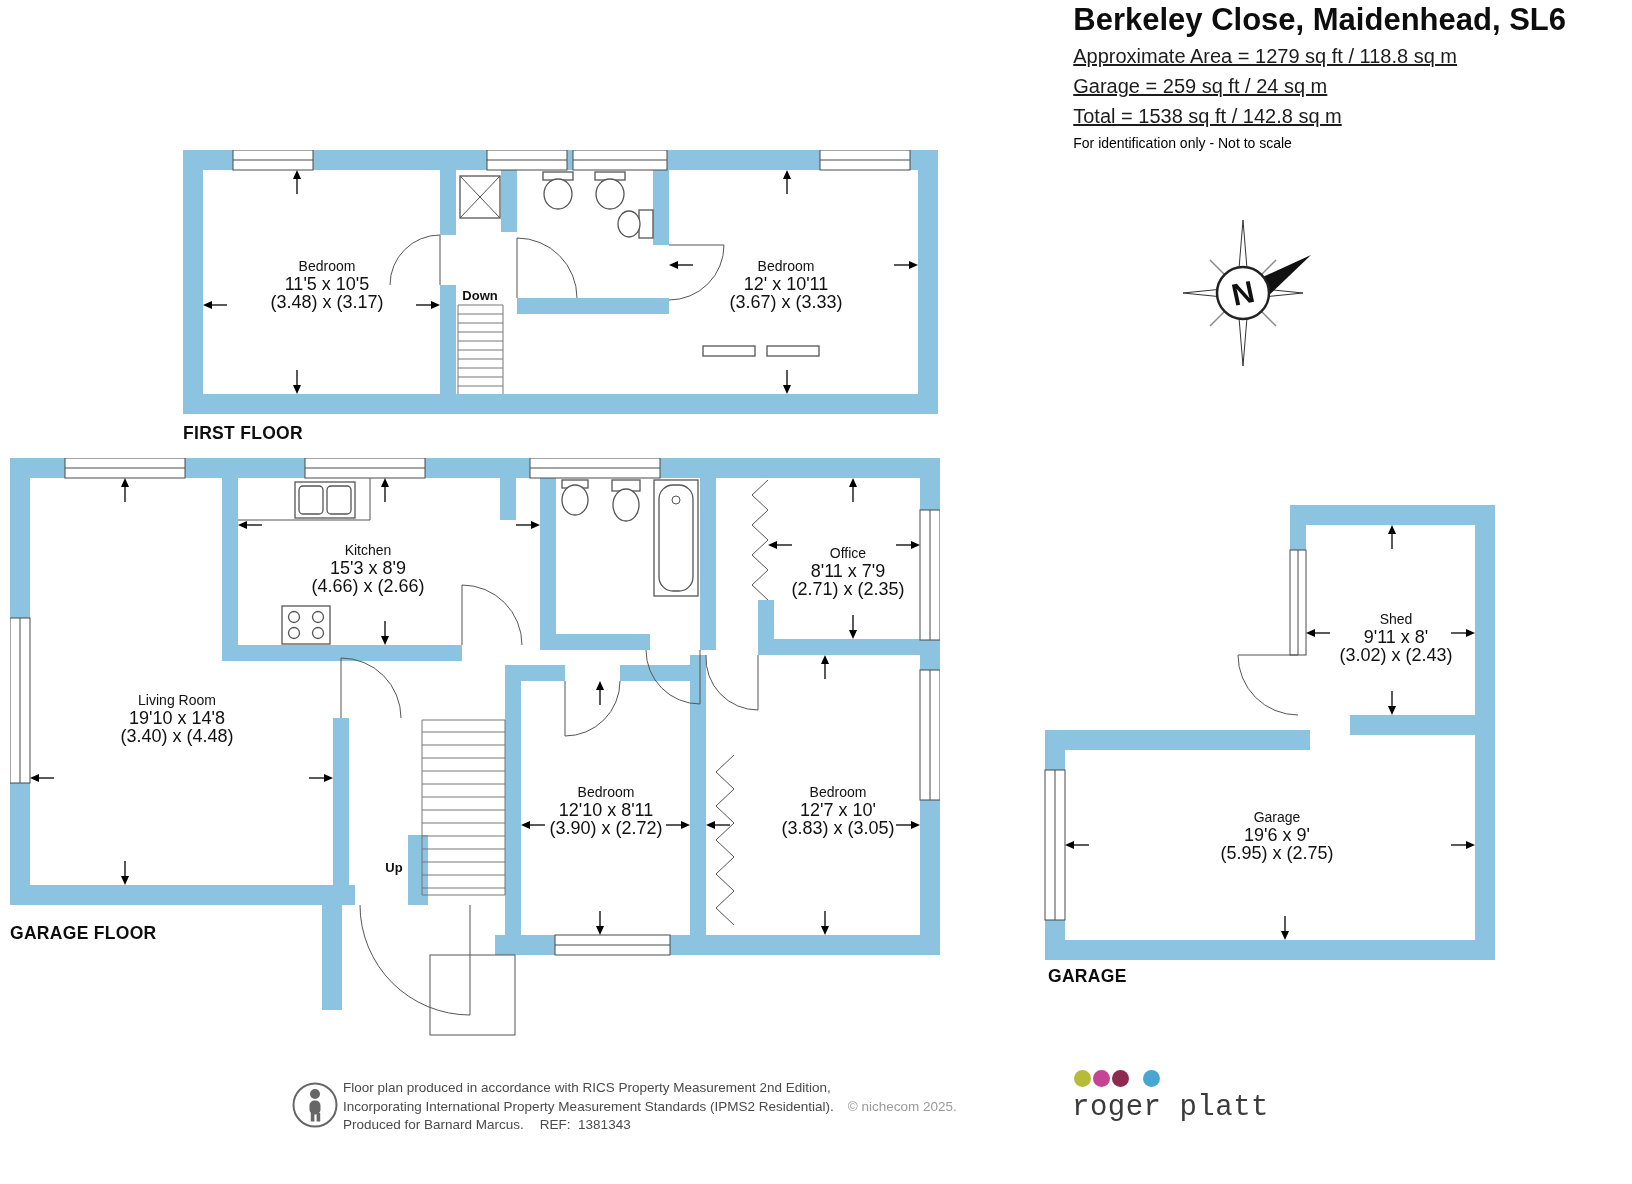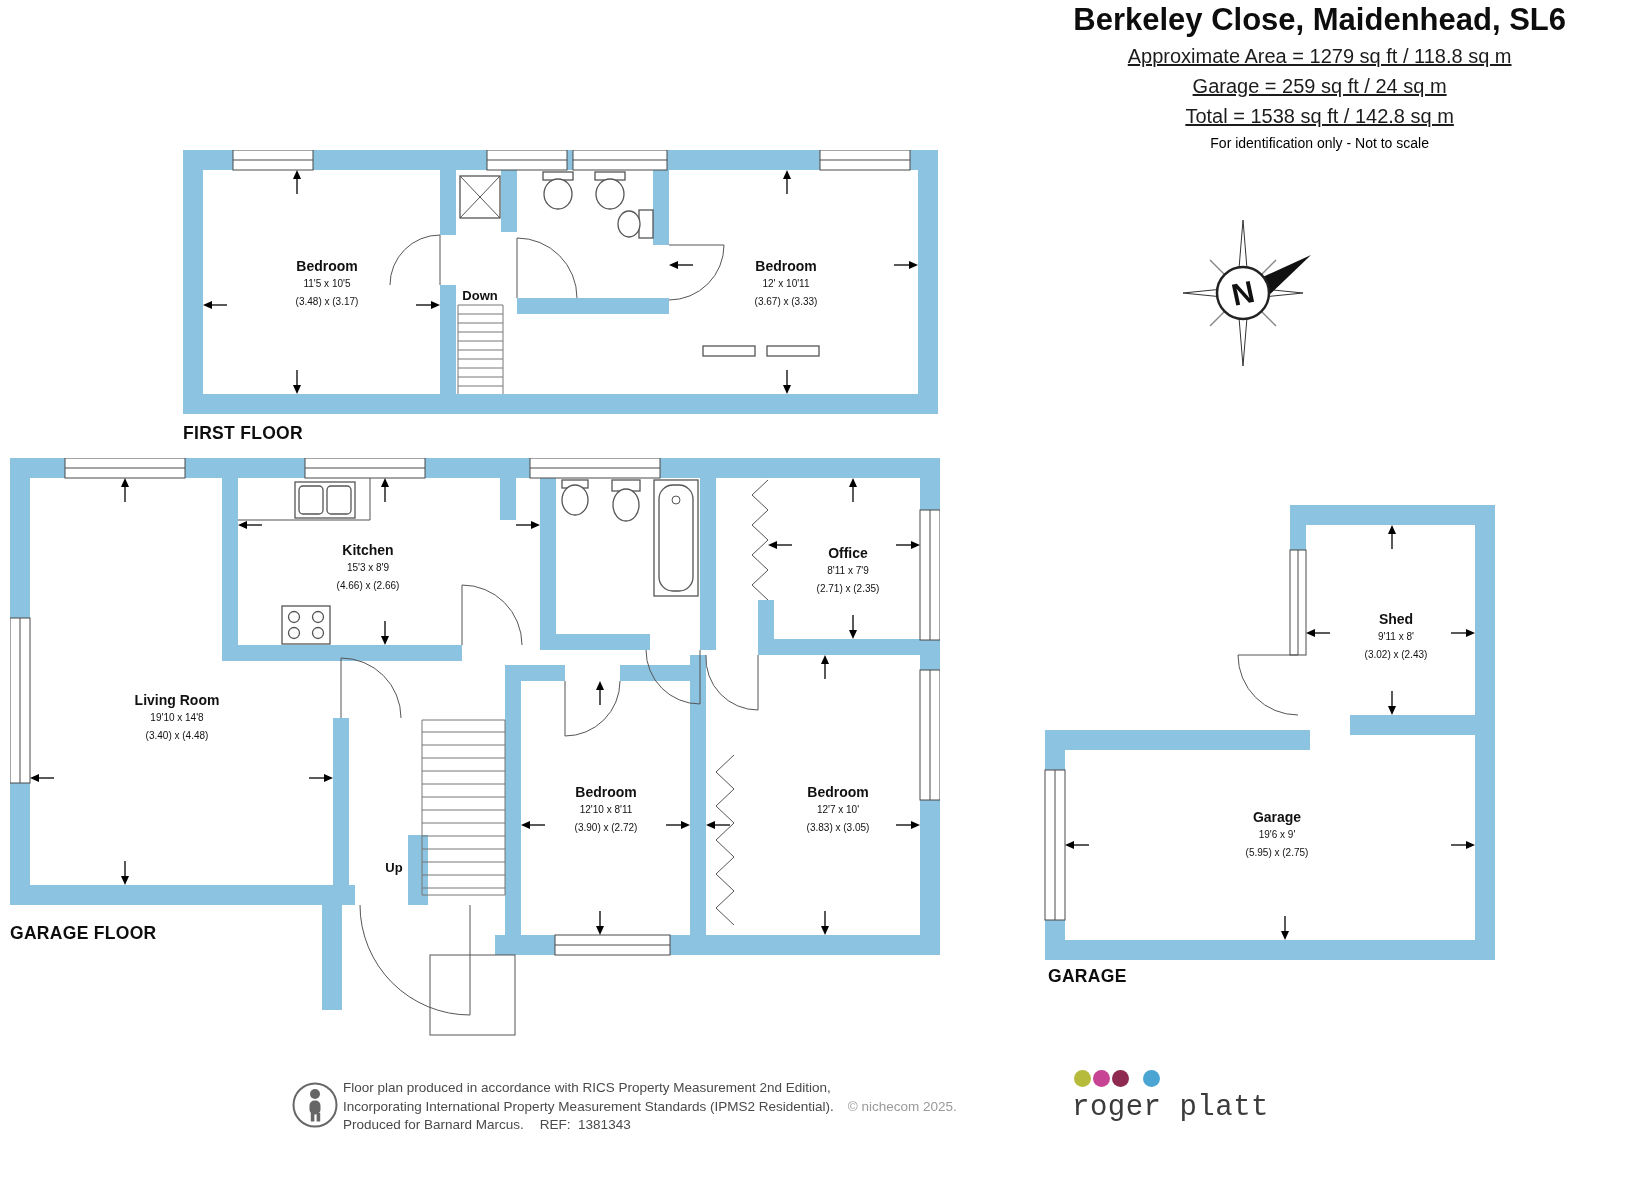--- a/index.html
+++ b/index.html
@@ -1,40 +1,40 @@
 <!DOCTYPE html>
 <html style="--wall: #8BC3E1;"><head>
 <meta charset="utf-8">
 <style>
   * { margin:0; padding:0; box-sizing:border-box; }
   html,body { background:#fff; }
   body { font-family:"Liberation Sans", sans-serif; color:#111; }
   .canvas { position:relative; width:1632px; height:1184px; background:#fff; overflow:hidden; }
 
   
-  .header { position:absolute; top:2px; right:66px; text-align:center; }
+  .header { position:absolute; top:2px; right:66px; text-align:left; }
   .header .title { font-size:31px; font-weight:bold; color:#0d0d0d; }
   .header .area-line { font-size:20px; color:#1c1c1c; margin-top:7px;text-decoration:underline; }
   .header .disclaimer { font-size:14px; color:#000000; margin-top:7px; }
 
   
   .plan { position:absolute; }
   svg .wall { fill:var(--wall,#8BC3E1); }
   svg .win  { fill:#fff; stroke:#4a4a4a; stroke-width:1; }
   svg .winline { stroke:#4a4a4a; stroke-width:1; }
   svg .fix  { fill:#fff; stroke:#555; stroke-width:1.3; }
   svg .arc  { fill:none; stroke:#555; stroke-width:1; }
   svg .tread { stroke:#777; stroke-width:1; fill:none; }
   svg .dim line { stroke:#000; stroke-width:1.3; }
   svg .dim polygon { fill:#000; }
 
   .floor-title { position:absolute; font-size:17.5px; font-weight:bold; letter-spacing:.3px; color:#0d0d0d; }
   .room-label { position:absolute; transform:translateX(-50%); text-align:center; line-height:18px; white-space:nowrap; }
-  .room-name { font-size:14px; font-weight:bold; }
-  .room-dim  { font-size:10px; }
+  .room-name { font-size:14px; font-weight:normal; }
+  .room-dim  { font-size:18px; }
   .stairs-label { position:absolute; transform:translateX(-50%); font-size:13px; font-weight:bold; }
 
   
   .person-badge { position:absolute; left:291px; top:1081px; }
   .footer-text { position:absolute; left:343px; top:1079px; font-size:13.5px; color:#4a4a4a; line-height:18.5px; }
   .copyright { color:#9a9a9a; margin-left:14px; }
   .ref { margin-left:16px; white-space:pre; }
   .logo { position:absolute; left:1072px; top:1070px; }
   .logo-dots { display:flex; align-items:center; margin-left:2px; }
   .dot { width:17px; height:17px; border-radius:50%; margin-right:2px; }

